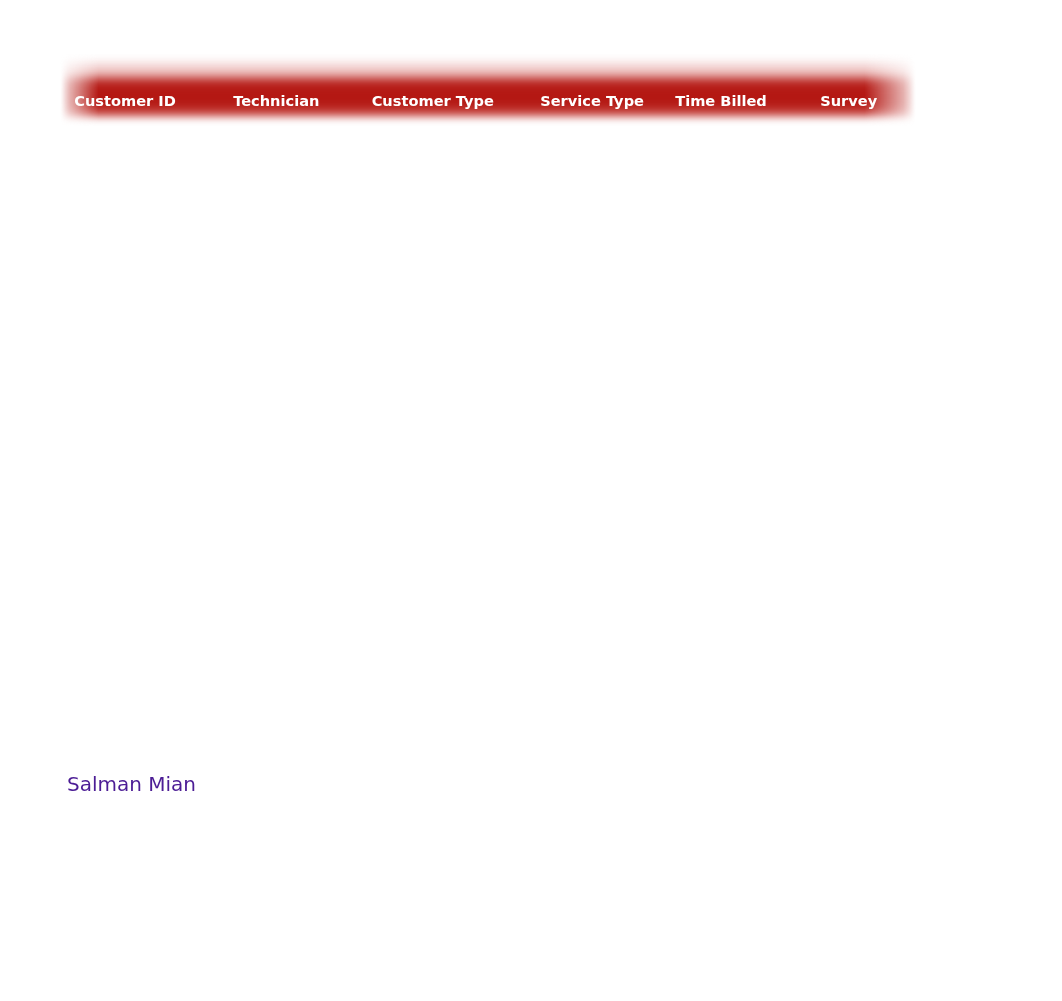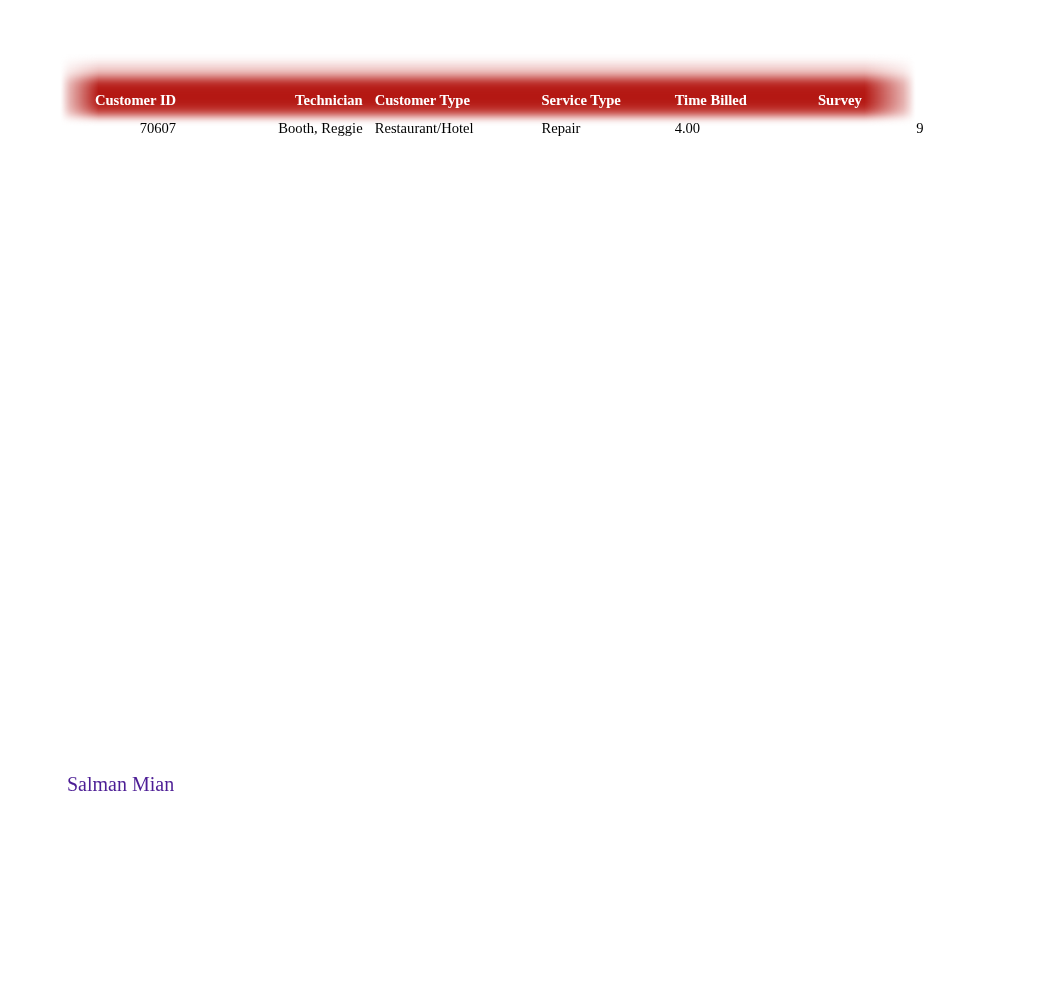--- a/index.html
+++ b/index.html
@@ -16,21 +16,20 @@
     overflow: hidden;
   }
 
   
   #report-sheet {
     position: absolute;
     left: 0;
     top: 0;
     width: 948px;
     height: 1001px;
-    font-family: Liberation Serif, serif;
   }
 
   
   #header-banner {
     position: absolute;
     left: 60px;
     top: 54px;
     width: 856px;
     height: 72px;
     pointer-events: none;
@@ -96,21 +95,21 @@
     line-height: 19px;
     padding-bottom: 6px;
     vertical-align: bottom;
   }
 
   
   .gutter-left  { width: 60px; }
   .gutter-right { width: 146px; }
 
   .col-customer-id   { width: 130px; text-align: right;  padding-right: 5px !important; }
-  .col-technician    { width: 182px; text-align: right;   padding-left: 12px !important; }
+  .col-technician    { width: 182px; text-align: center;   padding-left: 12px !important; }
   .col-customer-type { width: 163px; text-align: left;   padding-left: 12px !important; margin-top: 16px; }
   .col-service-type  { width: 141px; text-align: left;   padding-left: 12px !important; }
   .col-time-billed   { width: 117px; text-align: left;  padding-right: 20px !important; }
   .col-satisfaction  { width: 123px; text-align: left;   padding-left: 12px !important; }
 
   
   #table-body tr { height: 22.4px; }
   #table-body td {
     font-size: 14.6px;
     line-height: 22.4px;
@@ -161,28 +160,18 @@
         <th class="col-time-billed">Time Billed</th>
         <th class="col-satisfaction">
           <span class="hdr-two-line">Satisfaction</span>
           <span class="hdr-two-line">Survey</span>
         </th>
         <th class="gutter-right"></th>
       </tr>
     </thead>
 
     <tbody id="table-body">
-      <tr>
-        <td class="gutter-left"></td>
-        <td class="col-customer-id">70607</td>
-        <td class="col-technician">Booth, Reggie</td>
-        <td class="col-customer-type">Restaurant/Hotel</td>
-        <td class="col-service-type">Repair</td>
-        <td class="col-time-billed">4.00</td>
-        <td class="col-satisfaction">9</td>
-        <td class="gutter-right"></td>
-      </tr>
     </tbody>
   </table>
 
   <div id="footer-name">Salman Mian</div>
 
 </div>
 
 </body></html>

